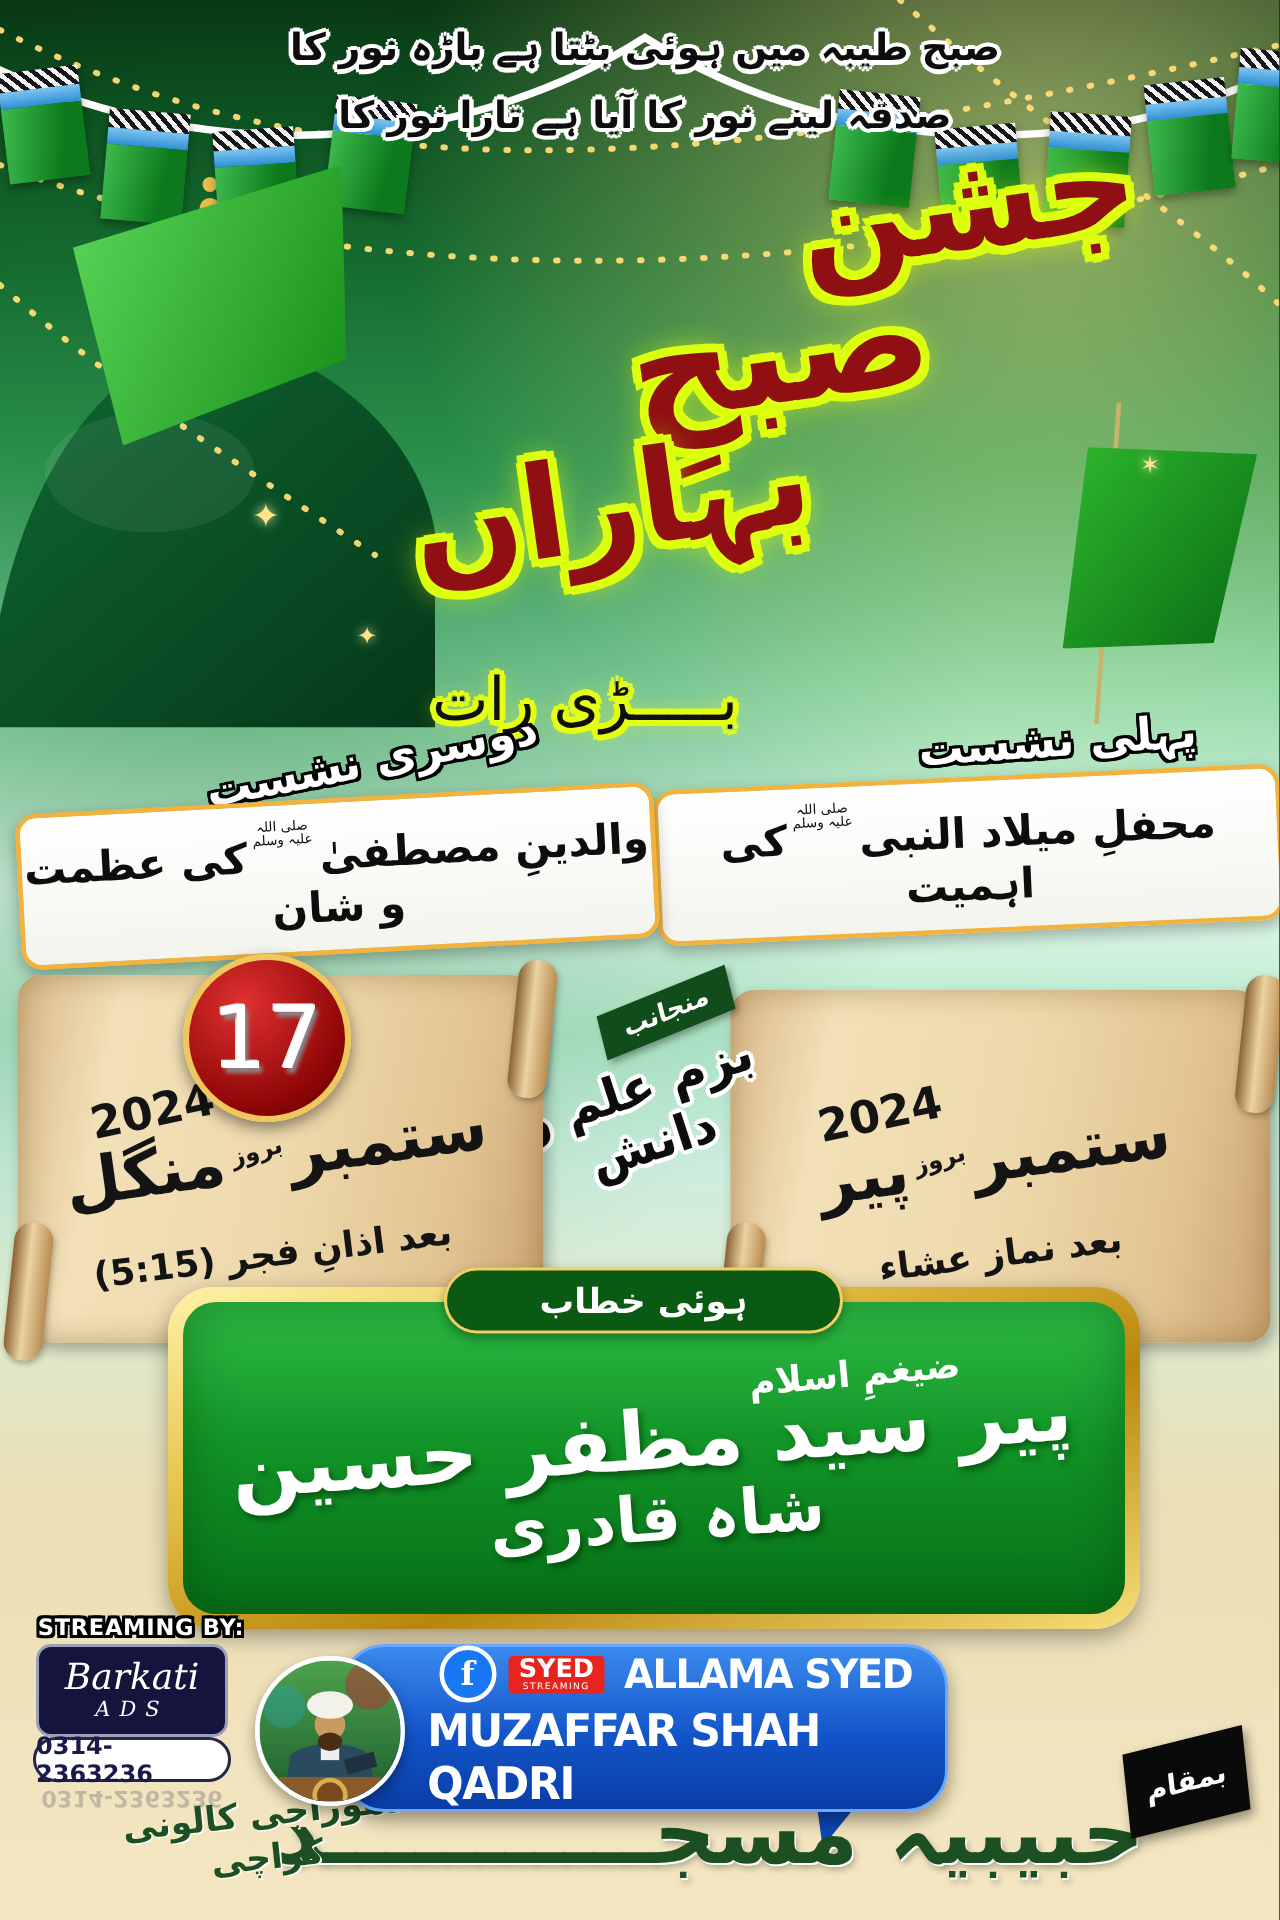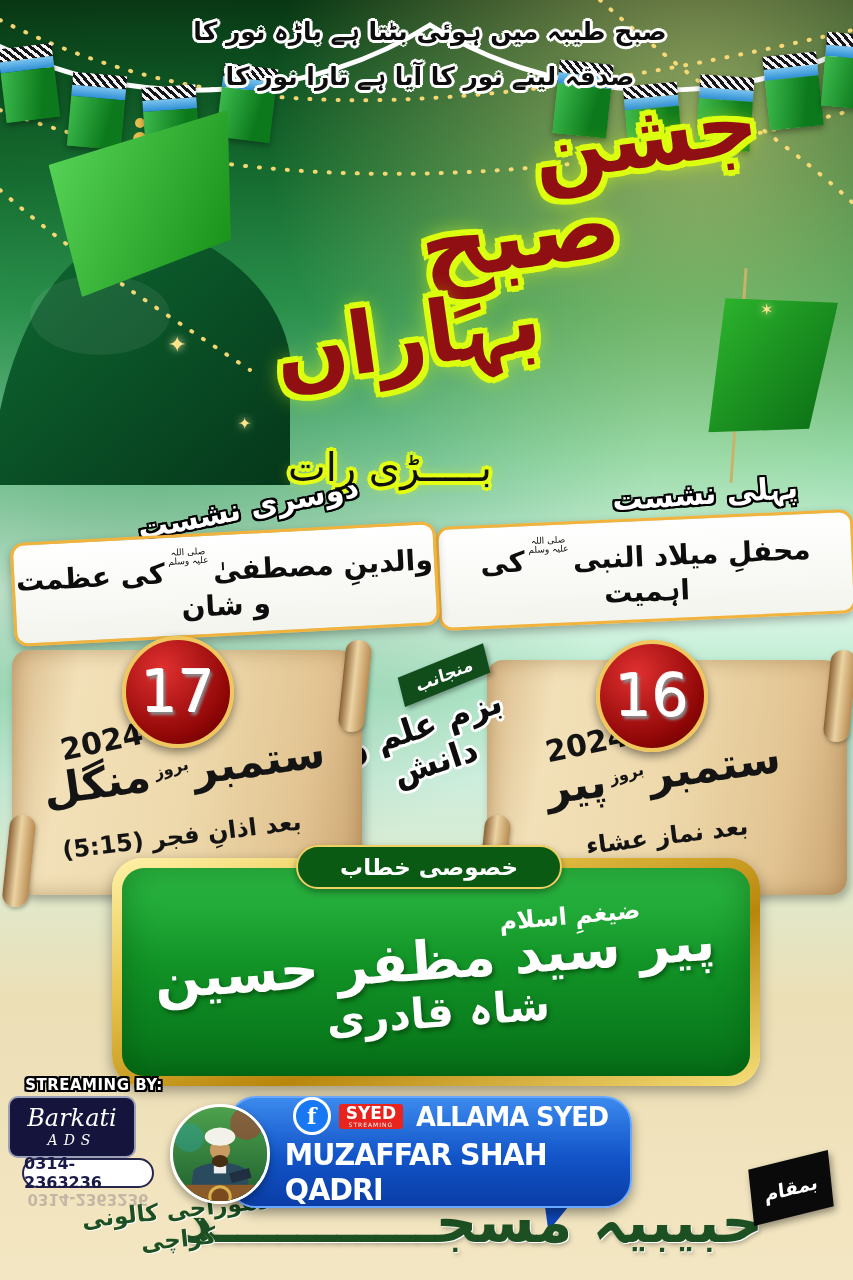--- a/index.html
+++ b/index.html
@@ -60,21 +60,21 @@
     box-shadow:inset 0 0 34px rgba(0,60,0,.4);position:relative;overflow:hidden;}
   .banner-pill{left:296px;top:845px;width:262px;height:40px;z-index:6;background:#0a5a14;border:2px solid #f0d060;border-radius:24px;
     display:flex;align-items:center;justify-content:center;color:#fff;font-size:23px;font-weight:bold;box-shadow:0 3px 7px rgba(0,0,0,.35);}
   .banner-hon{position:absolute;top:34px;right:110px;color:#fff;font-size:24px;font-weight:bold;transform:rotate(-5deg);}
   .banner-name{position:absolute;top:62px;left:0;width:100%;text-align:center;color:#fff;transform:rotate(-4deg);
     text-shadow:2px 3px 4px rgba(0,40,0,.5);}
   .bn1{font-size:54px;font-weight:bold;line-height:1.15;}
   .bn2{font-size:42px;font-weight:bold;line-height:1;}
   
   .des-hd{left:24px;top:1076px;width:140px;z-index:6;color:#fff;font-size:15px;font-weight:bold;text-align:center;letter-spacing:.5px;}
-  .des-box{left:8px;top:1096px;width:124px;height:58px;z-index:6;background:#14143c;border:2px solid #9aa0b8;border-radius:10px;
+  .des-box{left:24px;top:1096px;width:124px;height:58px;z-index:6;background:#14143c;border:2px solid #9aa0b8;border-radius:10px;
     display:flex;flex-direction:column;align-items:center;justify-content:center;color:#fff;}
   .des-name{font-family:"DejaVu Serif",serif;font-style:italic;font-size:24px;line-height:1;}
   .des-type{font-family:"DejaVu Serif",serif;font-style:italic;font-size:14px;letter-spacing:6px;margin-top:2px;}
   .des-phone{left:22px;top:1158px;width:132px;height:30px;z-index:6;background:#fff;border:2px solid #26264a;border-radius:16px;
     display:flex;align-items:center;justify-content:center;color:#1a1a4a;font-size:16px;font-weight:bold;box-sizing:border-box;}
   .des-phone-ref{left:22px;top:1190px;width:132px;text-align:center;z-index:6;color:#1a1a4a;opacity:.22;font-size:15px;font-weight:bold;transform:scaleY(-1);}
   
   .photo{left:170px;top:1104px;width:94px;height:94px;border-radius:50%;border:3px solid #fff;overflow:hidden;z-index:7;box-shadow:0 4px 9px rgba(0,0,0,.35);}
   .live-bar{left:228px;top:1096px;width:404px;height:112px;z-index:6;border-radius:28px;
     background:linear-gradient(180deg,#3b8aee,#1254c8 55%,#0a3da6);border:2px solid #6aa8ff;box-sizing:border-box;
@@ -217,21 +217,20 @@
 
   <div class="abs scroll" style="left:487px;top:660px;width:360px;height:235px;">
     <div class="curl" style="right:-6px;top:-10px;transform:rotate(6deg);"></div>
     <div class="curl" style="left:-6px;bottom:-12px;transform:rotate(6deg);"></div>
     <div class="yr" style="left:58px;top:66px;">2024</div>
     <div class="mline rtl" style="left:6px;top:88px;width:340px;text-align:center;">
       <span>ستمبر</span><span class="roz">بروز</span><span>پیر</span>
     </div>
     <div class="stime rtl" style="left:70px;top:162px;width:220px;text-align:center;">بعد نماز عشاء</div>
   </div>
-  <div class="abs day-badge" style="left:596px;top:640px;">16</div>
 
   <div class="abs org-tag rtl" style="left:398px;top:660px;">منجانب</div>
   <div class="abs org-name rtl o-white" style="left:342px;top:706px;width:175px;">بزم علم و دانش</div>
 
   <div class="abs scroll" style="left:12px;top:650px;width:350px;height:245px;">
     <div class="curl" style="right:-6px;top:-10px;transform:rotate(6deg);"></div>
     <div class="curl" style="left:-6px;bottom:-12px;transform:rotate(6deg);"></div>
     <div class="yr" style="left:48px;top:74px;">2024</div>
     <div class="mline rtl" style="left:4px;top:96px;width:336px;text-align:center;">
       <span>ستمبر</span><span class="roz">بروز</span><span>منگل</span>
@@ -242,21 +241,21 @@
 
   <div class="abs banner-frame">
     <div class="banner-inner">
       <div class="banner-hon rtl">ضیغمِ اسلام</div>
       <div class="banner-name rtl">
         <div class="bn1">پیر سید مظفر حسین</div>
         <div class="bn2">شاہ قادری</div>
       </div>
     </div>
   </div>
-  <div class="abs banner-pill rtl">خصوصی خطاب</div>
+  <div class="abs banner-pill rtl">ہوئی خطاب</div>
 
   <div class="abs des-hd o-black">STREAMING BY:</div>
   <div class="abs des-box">
     <div class="des-name">Barkati</div>
     <div class="des-type">ADS</div>
   </div>
   <div class="abs des-phone">0314-2363236</div>
   <div class="abs des-phone-ref">0314-2363236</div>
 
   <div class="abs photo">

